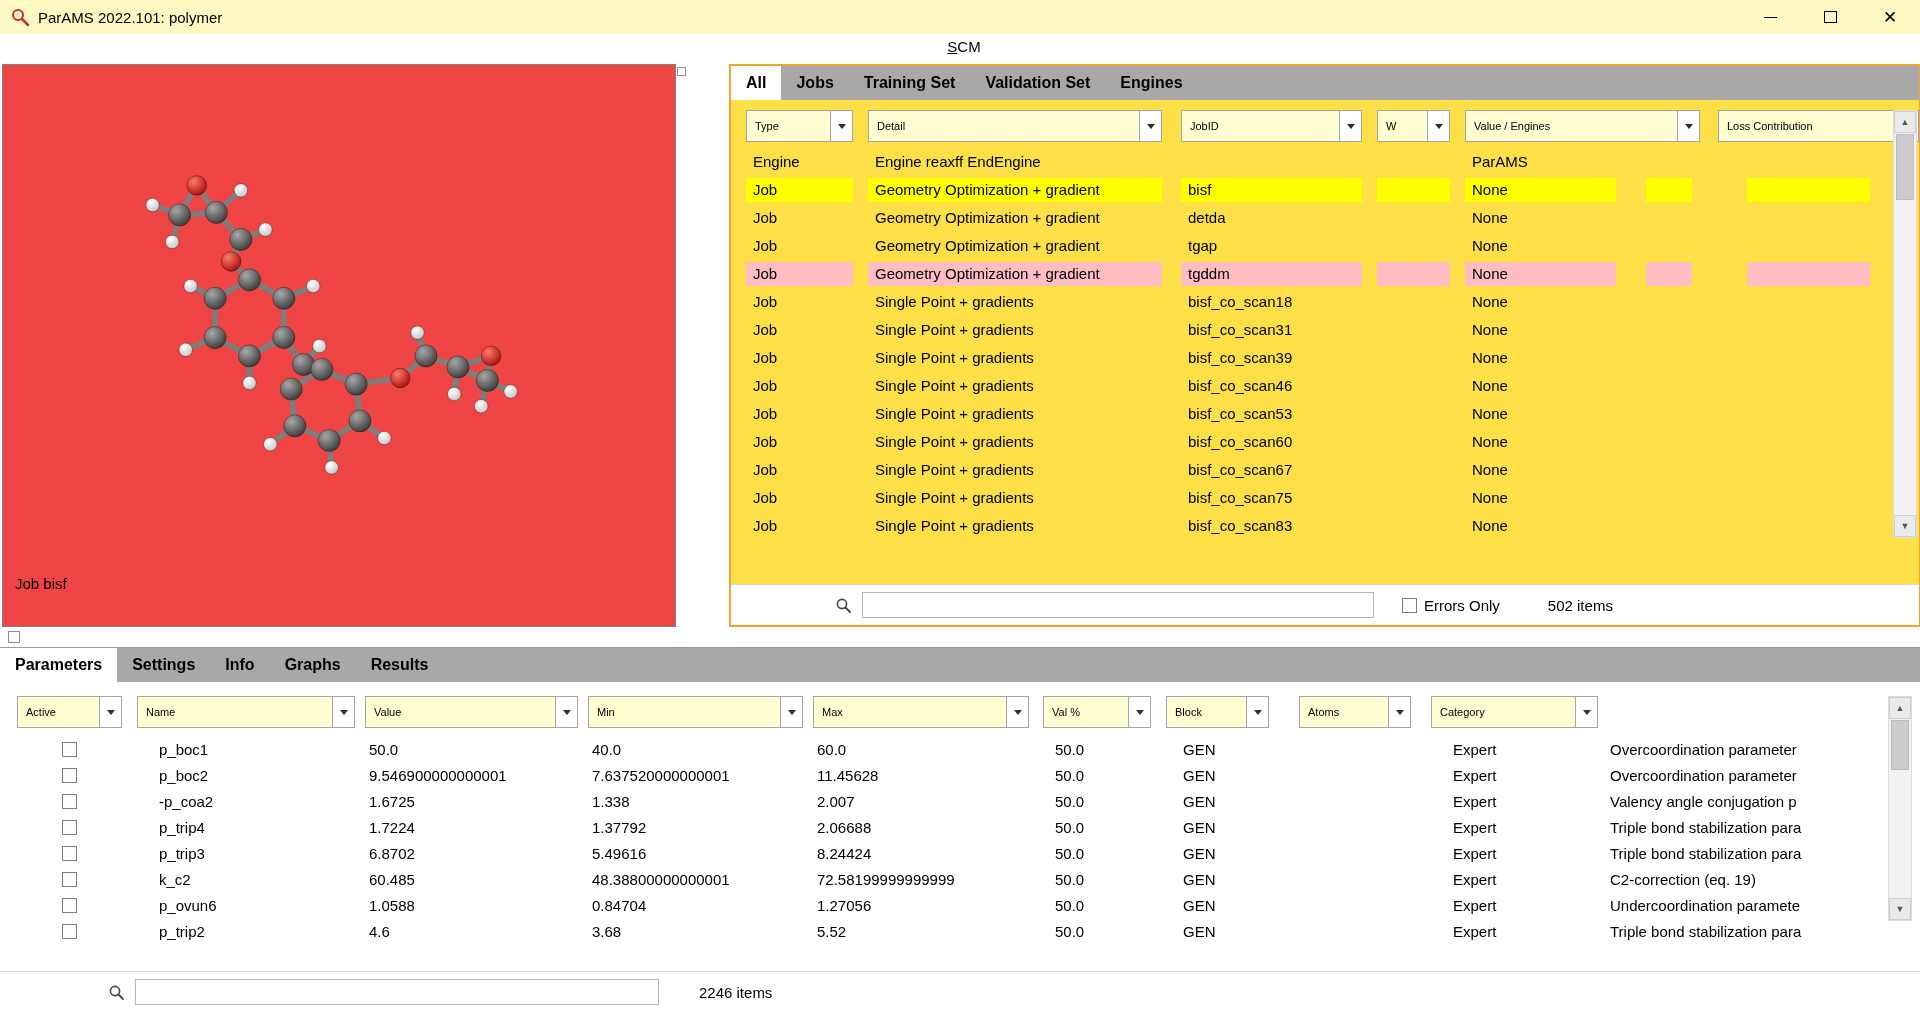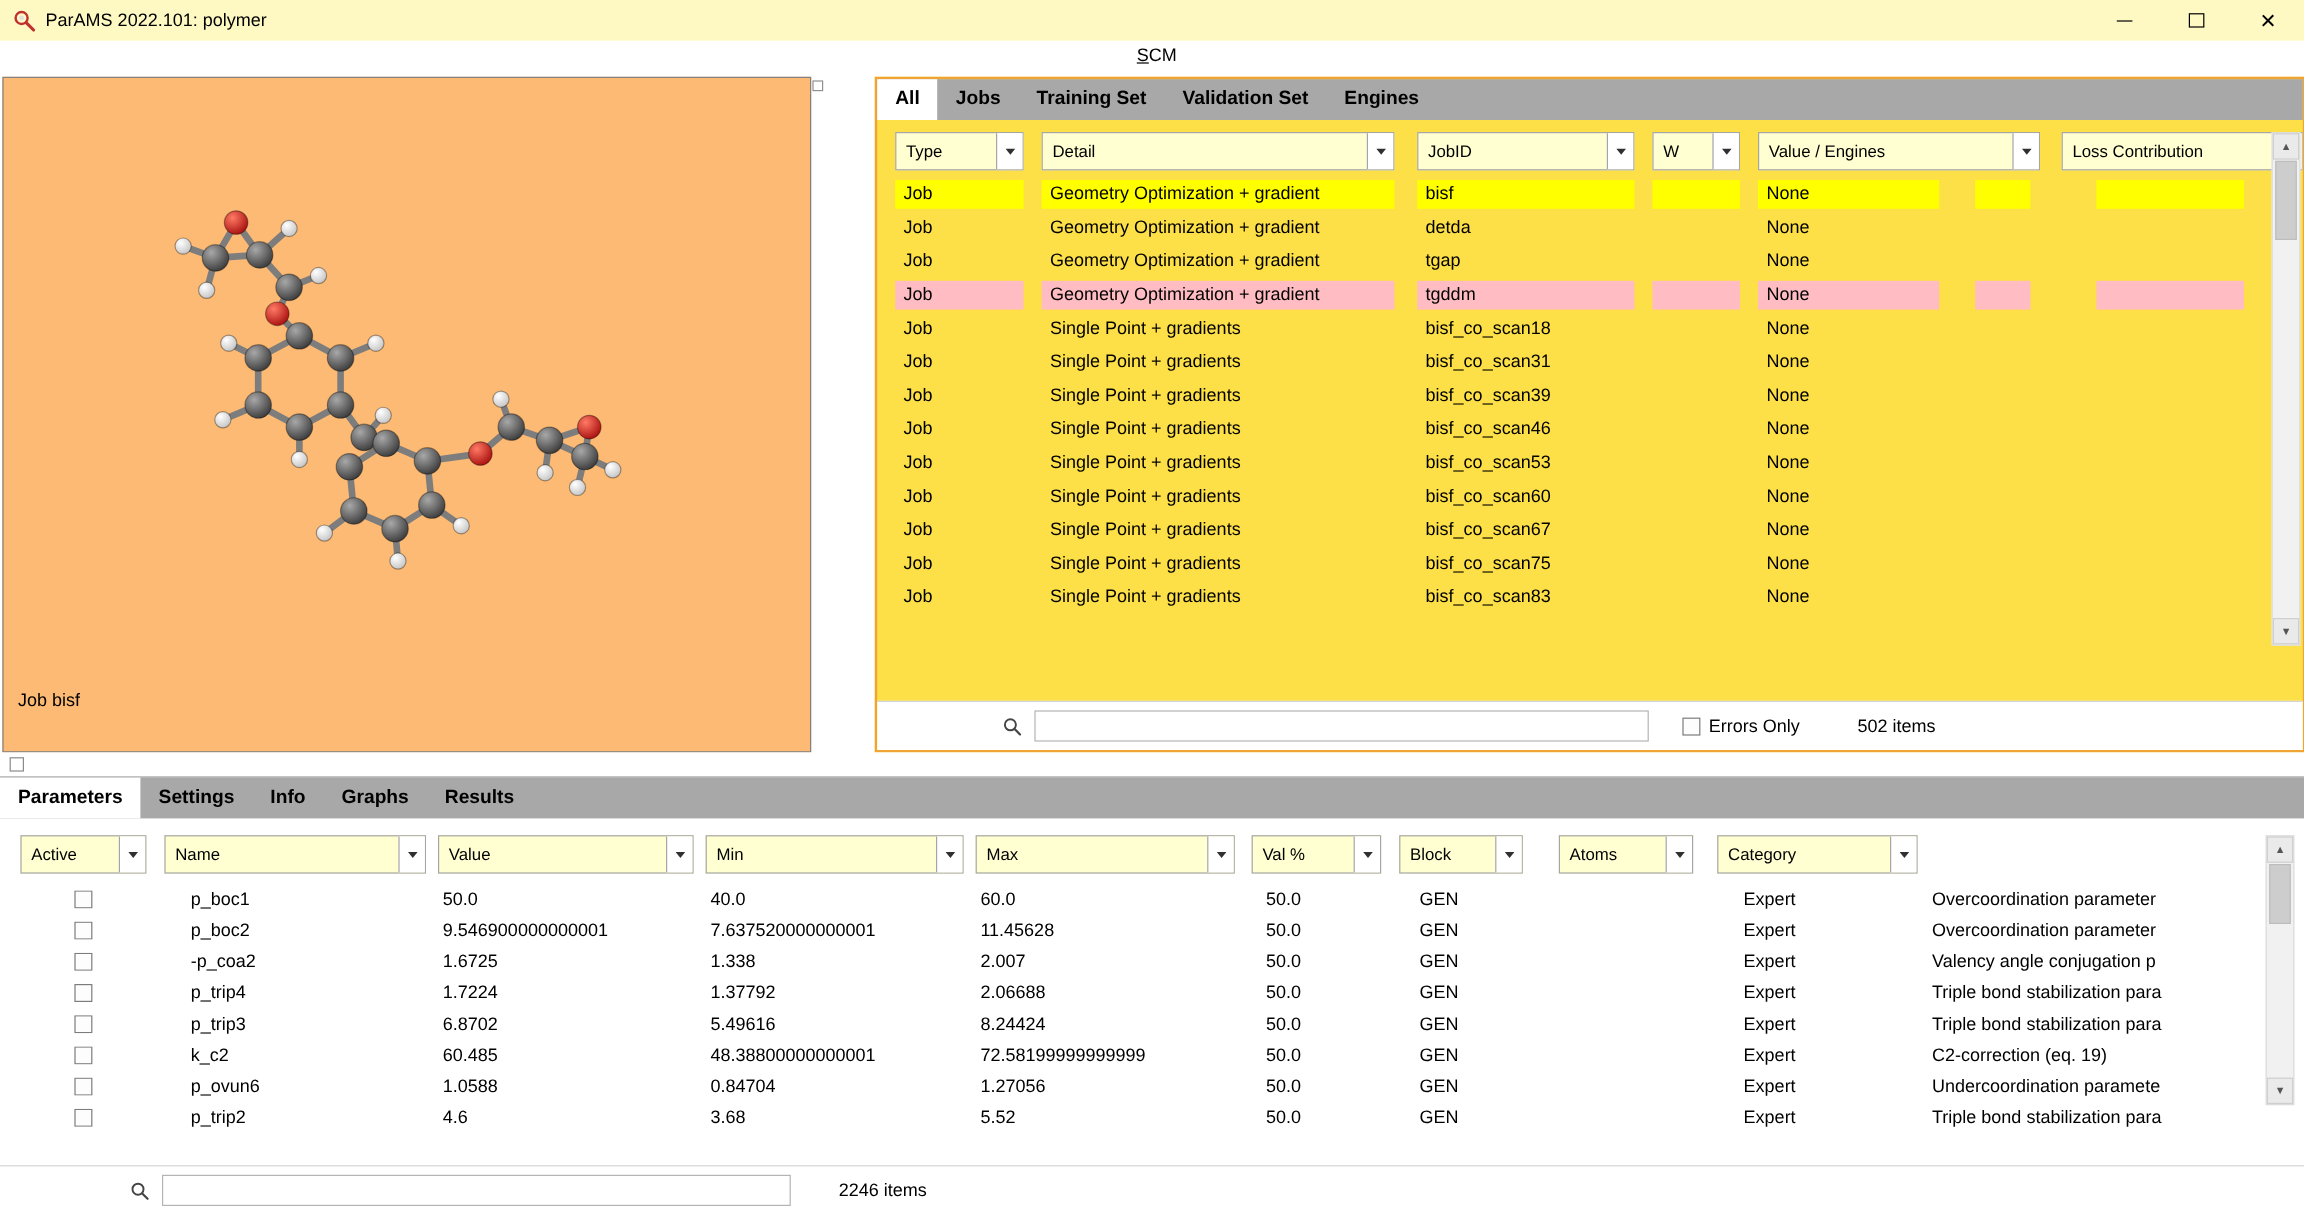--- a/index.html
+++ b/index.html
@@ -16,33 +16,33 @@
   .win-btn{width:60px;display:flex;align-items:center;justify-content:center;cursor:default;}
   .glyph-min{width:13px;height:0;border-top:1.6px solid #000;}
   .glyph-max{width:11px;height:10px;border:1.6px solid #000;}
   .glyph-close{font-size:17px;line-height:1;}
   
   .menubar{height:30px;display:flex;align-items:center;padding-left:8px;font-size:15px;background:#fff;flex-direction:column;}
   .menu-item{padding:4px 10px;}
   .menu-item u{text-decoration:underline;}
   
   .top-area{display:flex;height:563px;padding:0 2px;box-sizing:border-box;}
-  .left-panel{width:674px;flex:0 0 auto;border:1px solid #828282;position:relative;background:#fdba74;box-sizing:border-box;}
+  .left-panel{width:674px;flex:0 0 auto;border:1px solid #828282;position:relative;background:#ef4444;box-sizing:border-box;}
   .left-panel svg{position:absolute;inset:0;width:100%;height:100%;}
   .panel-caption{position:absolute;left:12px;bottom:34px;font-size:15px;}
   .v-gap{width:10px;flex:0 0 auto;position:relative;}
   .v-handle{position:absolute;top:3px;left:1px;width:7px;height:7px;border:1px solid #909090;background:#fff;}
   .right-panel{flex:1;border:2px solid var(--focus);display:flex;flex-direction:column;background:#fde047;box-sizing:border-box;margin-left:43px;}
   
   .tabbar{background:var(--tabgray);display:flex;align-items:stretch;height:34px;flex:0 0 auto;}
   .tab{display:flex;align-items:center;padding:0 15px;font-weight:bold;font-size:16px;white-space:nowrap;}
   .tab.active{background:#fff;}
   
   .hdr-box{background:var(--hdr-yellow);border:1px solid #a6a6a6;height:32px;display:flex;align-items:stretch;box-sizing:border-box;flex:0 0 auto;}
-  .hdr-label{flex:1;display:flex;align-items:center;padding-left:8px;font-size:14px;white-space:nowrap;overflow:hidden;}
+  .hdr-label{flex:1;display:flex;align-items:center;padding-left:8px;font-size:11px;white-space:nowrap;overflow:hidden;}
   .hdr-arrow{width:21px;border-left:1px solid #a6a6a6;background:#fff;display:flex;align-items:center;justify-content:center;}
   .hdr-arrow::after{content:"";width:0;height:0;border:4px solid transparent;border-top:5px solid #303030;margin-top:5px;}
   
   .rp-body{flex:1;position:relative;padding-top:10px;overflow:hidden;}
   .rp-header{display:flex;}
   .rp-rows{margin-top:6px;}
   .rp-row{display:flex;height:28px;align-items:center;font-size:15px;}
   .cell{height:24px;line-height:24px;box-sizing:border-box;padding-left:7px;white-space:nowrap;overflow:hidden;flex:0 0 auto;}
   .hl-yellow{background:var(--hl-yellow);}
   .hl-pink{background:var(--hl-pink);}
@@ -265,20 +265,29 @@
             <div class="hdr-label">Value / Engines</div>
             <div class="hdr-arrow"></div>
           </div>
           <div class="hdr-box c-losshdr">
             <div class="hdr-label">Loss Contribution</div>
             <div class="hdr-arrow"></div>
           </div>
         </div>
       <div class="rp-rows" id="rp-rows">
           <div class="rp-row">
+            <div class="cell c-type">Engine</div>
+            <div class="cell c-detail">Engine reaxff EndEngine</div>
+            <div class="cell c-jobid"></div>
+            <div class="cell c-w"></div>
+            <div class="cell c-value">ParAMS</div>
+            <div class="cell c-extra"></div>
+            <div class="cell c-loss"></div>
+          </div>
+          <div class="rp-row">
             <div class="cell c-type hl-yellow">Job</div>
             <div class="cell c-detail hl-yellow">Geometry Optimization + gradient</div>
             <div class="cell c-jobid hl-yellow">bisf</div>
             <div class="cell c-w hl-yellow"></div>
             <div class="cell c-value hl-yellow">None</div>
             <div class="cell c-extra hl-yellow"></div>
             <div class="cell c-loss hl-yellow"></div>
           </div>
           <div class="rp-row">
             <div class="cell c-type">Job</div>

